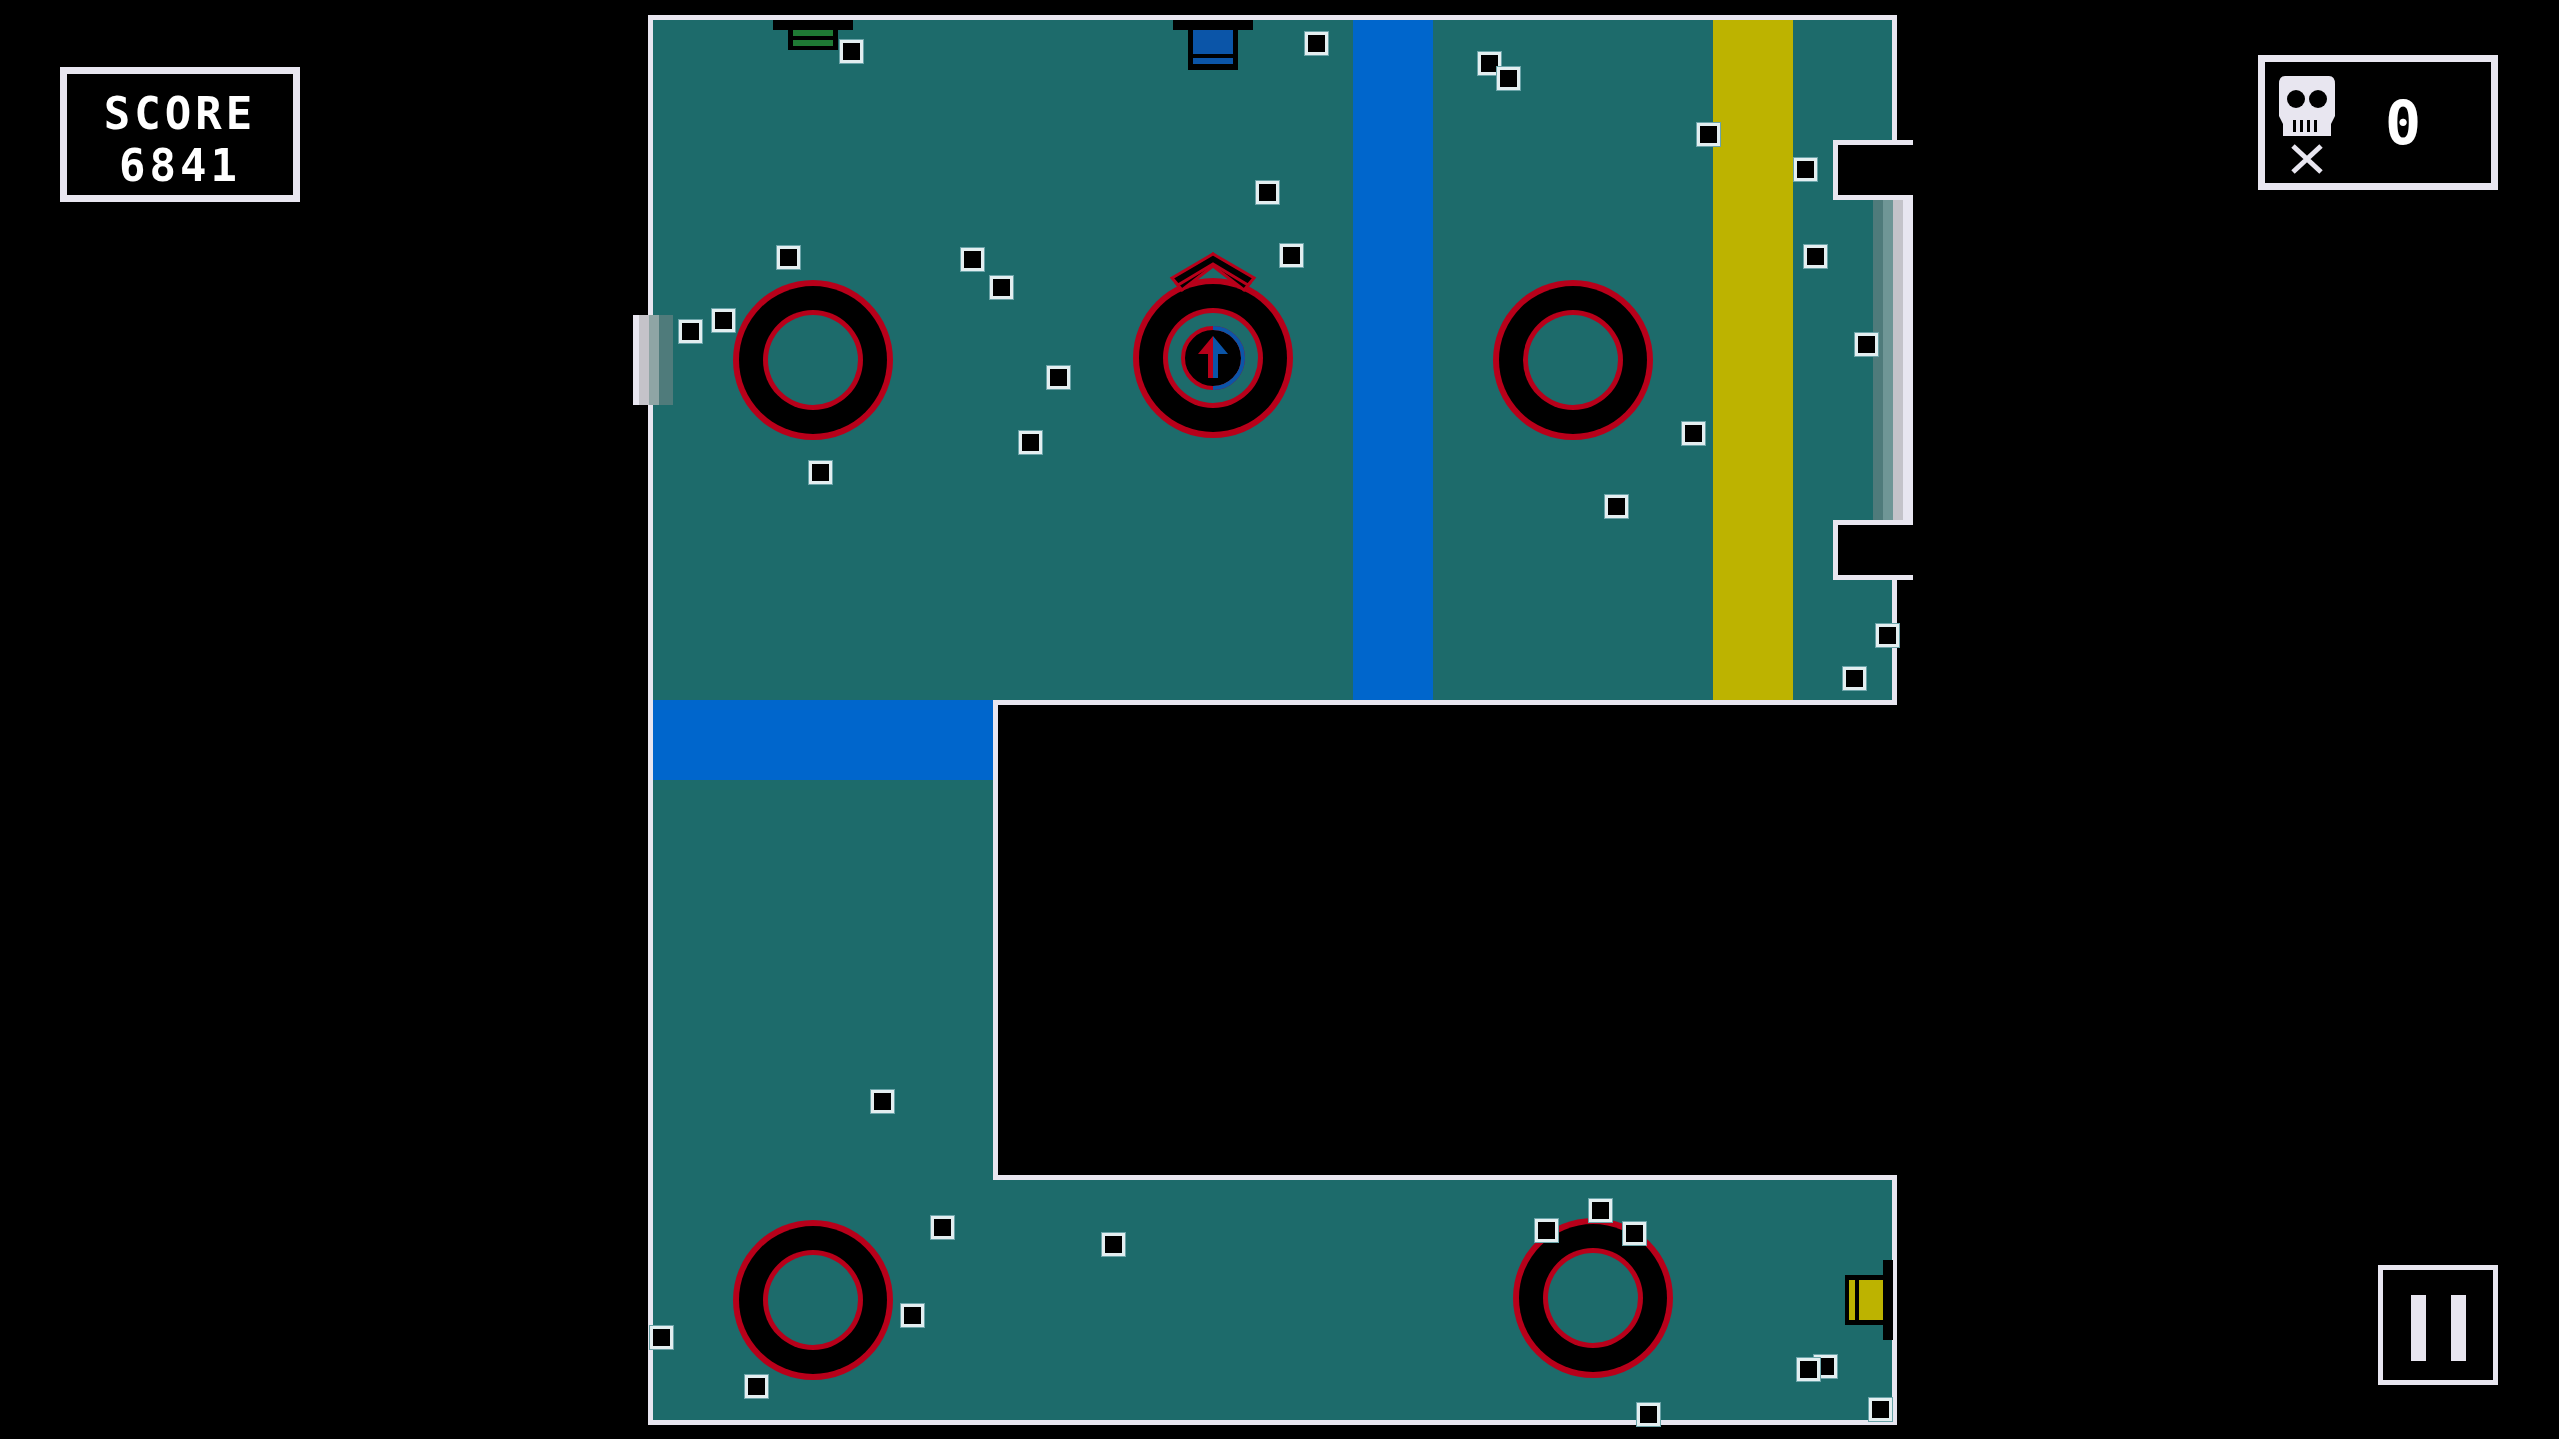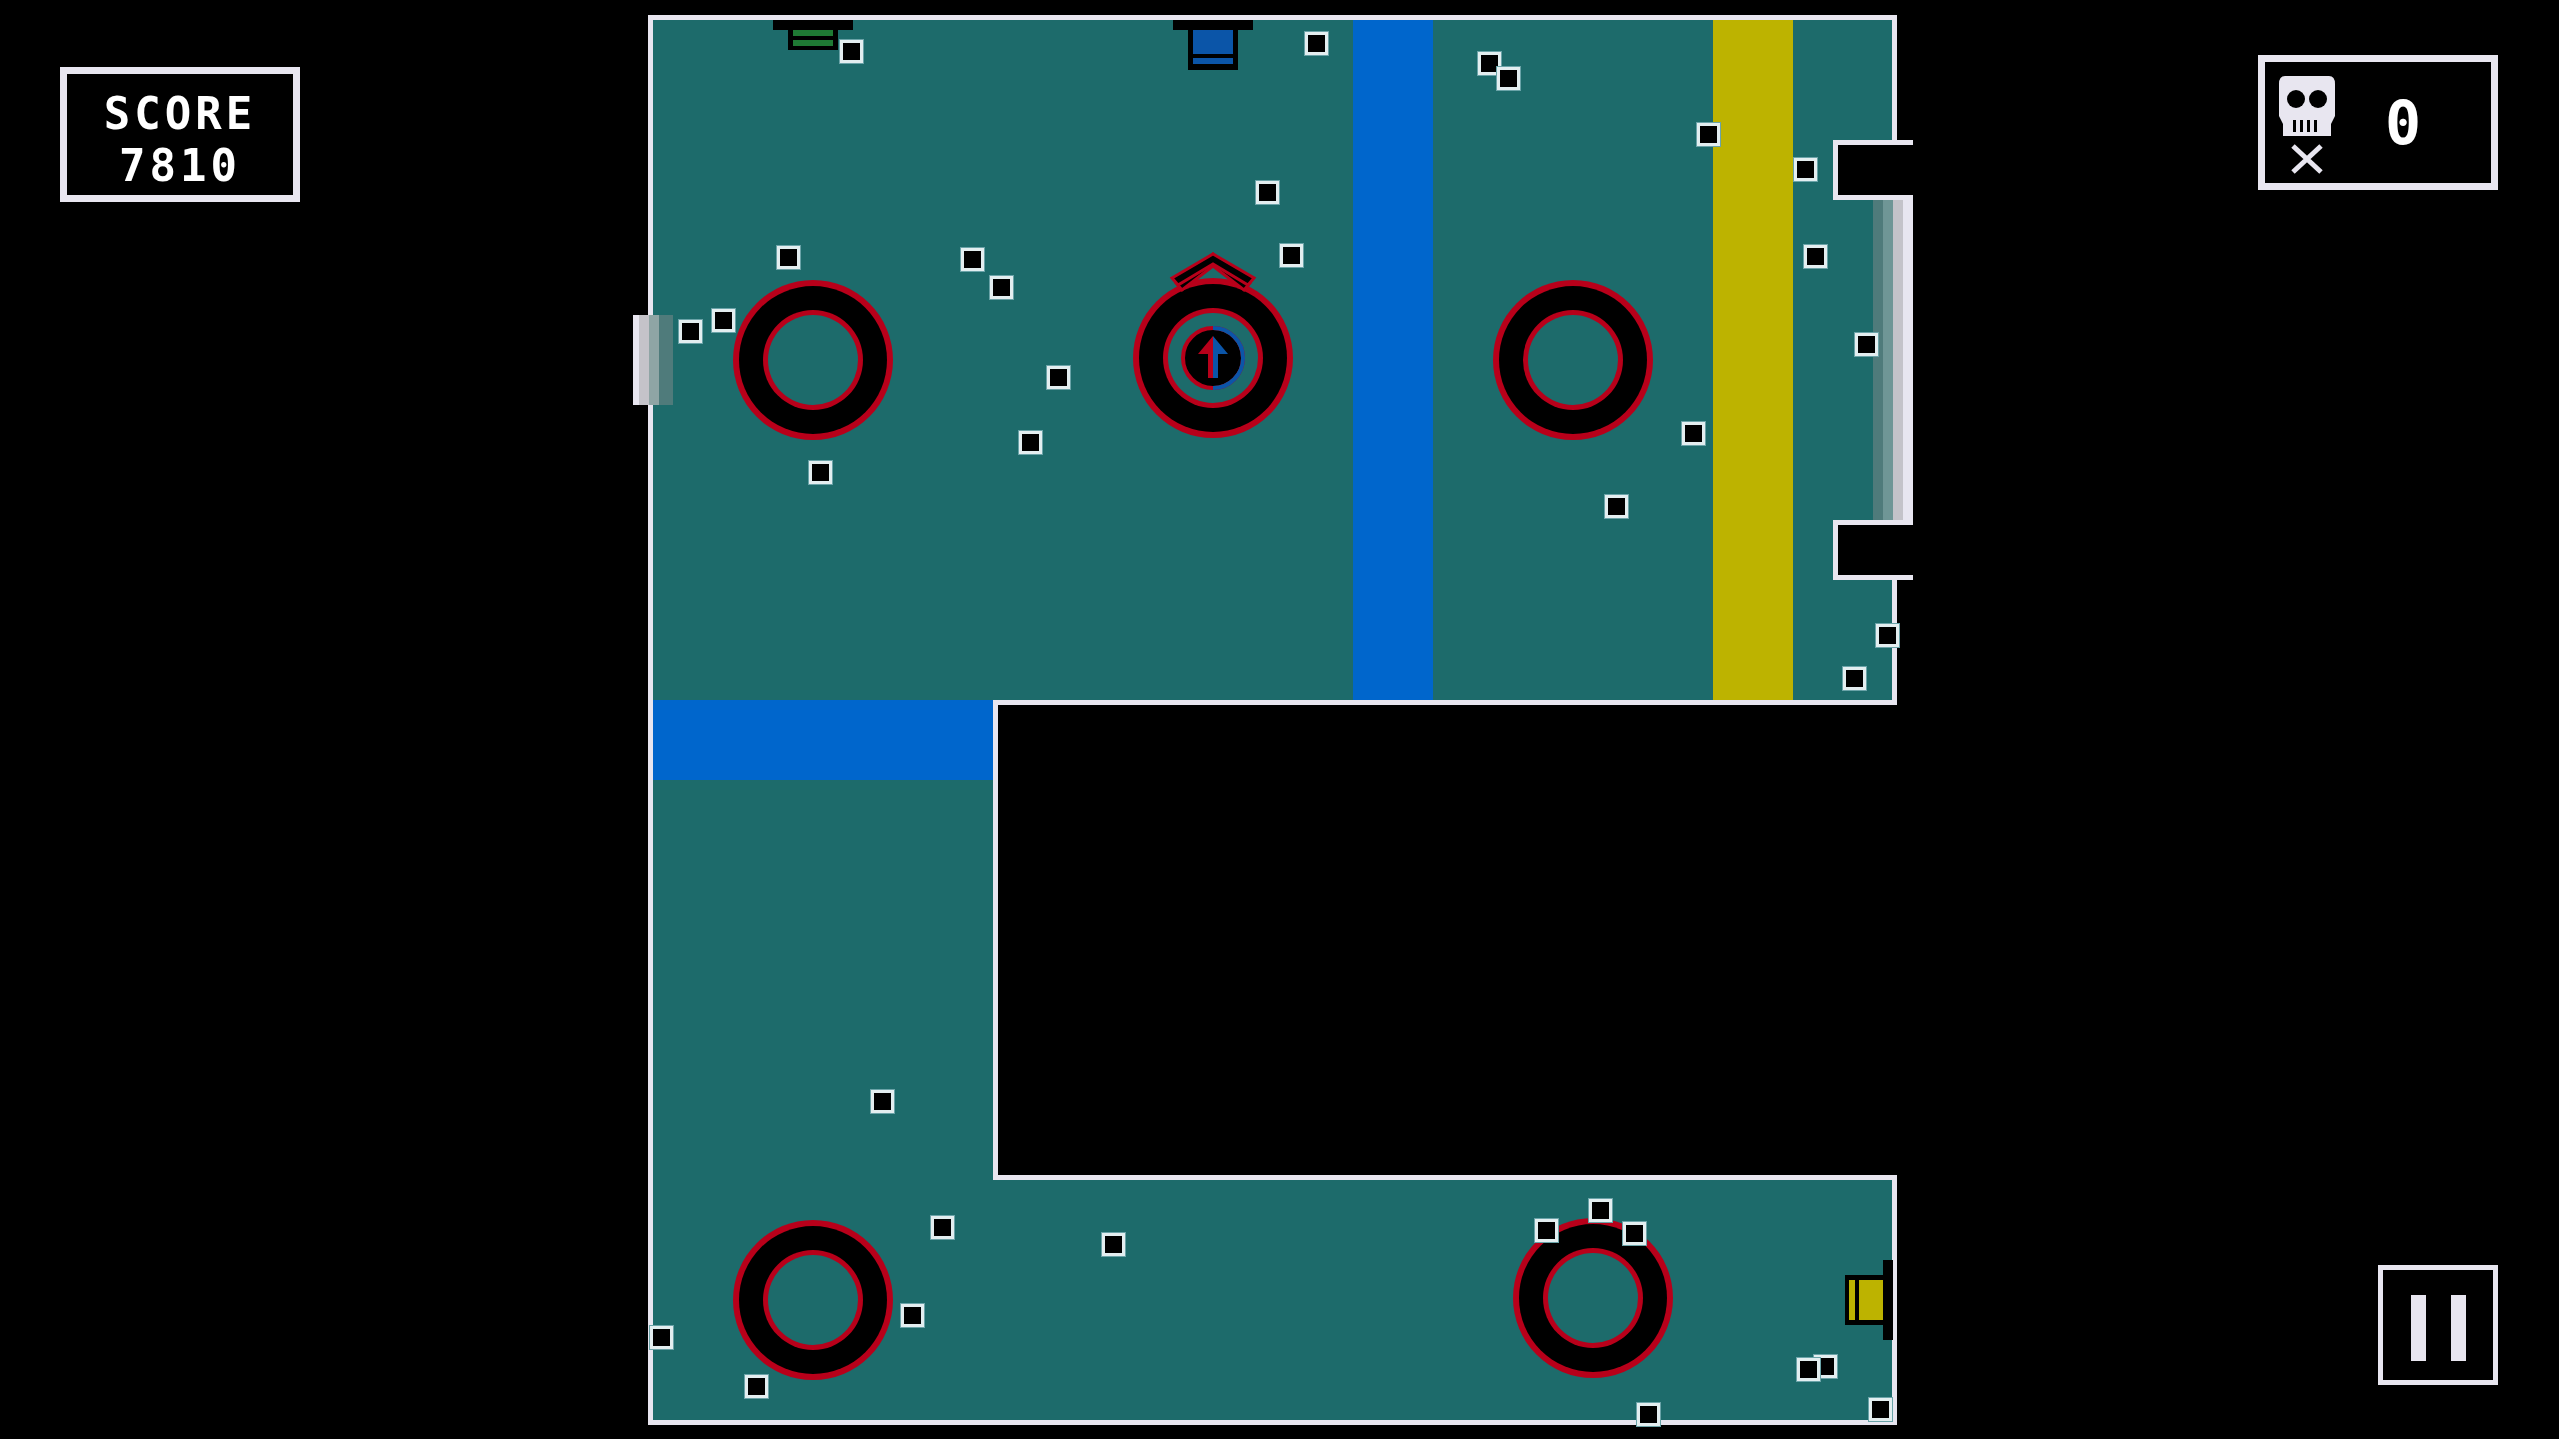--- a/index.html
+++ b/index.html
@@ -17,21 +17,21 @@
   .sq { position:absolute; width:17px; height:17px; background:#000; border:3px solid #e3eef0; box-shadow:0 0 0 1px #6aa3a8; }
   .ring { position:absolute; border-radius:50%; box-sizing:border-box; }
   .gate { position:absolute; }
   .pause-bar { position:absolute; background:#e8e6f0; width:15px; height:66px; top:25px; }
 </style>
 </head>
 <body>
 
 <div class="hud-box" style="left:60px;top:55px;width:240px;height:135px;margin-top:12px;">
   <div class="score-label">SCORE</div>
-  <div class="score-value">7810</div>
+  <div class="score-value">6841</div>
 </div>
 
 <div class="hud-box" style="left:2258px;top:55px;width:240px;height:135px;">
   <svg class="abs" style="left:12px;top:10px;" width="60" height="110" viewBox="0 0 60 110">
     <path d="M8 4 H52 Q58 4 58 12 V44 L54 52 V64 H6 V52 L2 44 V12 Q2 4 8 4 Z" fill="#e8e6f0"></path>
     <circle cx="19" cy="27" r="9" fill="#000"></circle>
     <circle cx="41" cy="27" r="9" fill="#000"></circle>
     <rect x="16" y="48" width="3" height="12" fill="#000"></rect>
     <rect x="23" y="48" width="3" height="12" fill="#000"></rect>
     <rect x="30" y="48" width="3" height="12" fill="#000"></rect>

